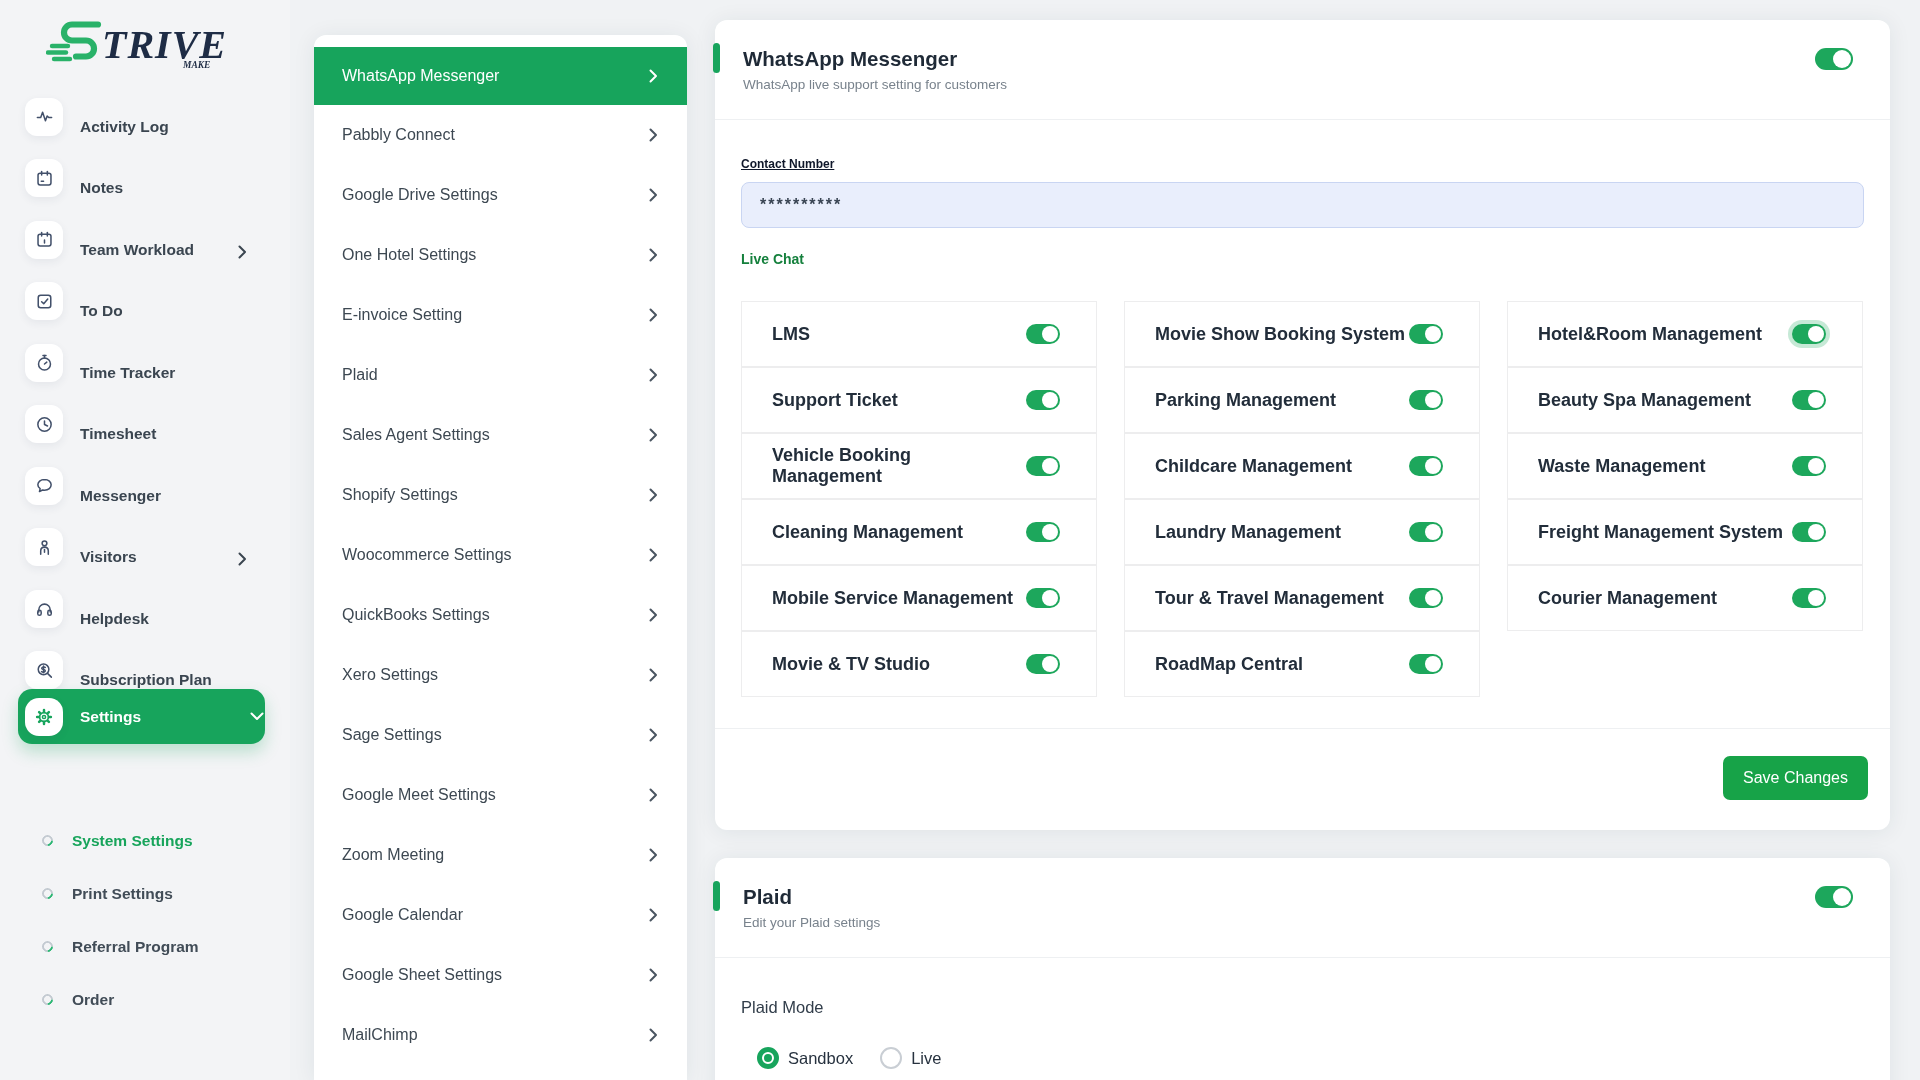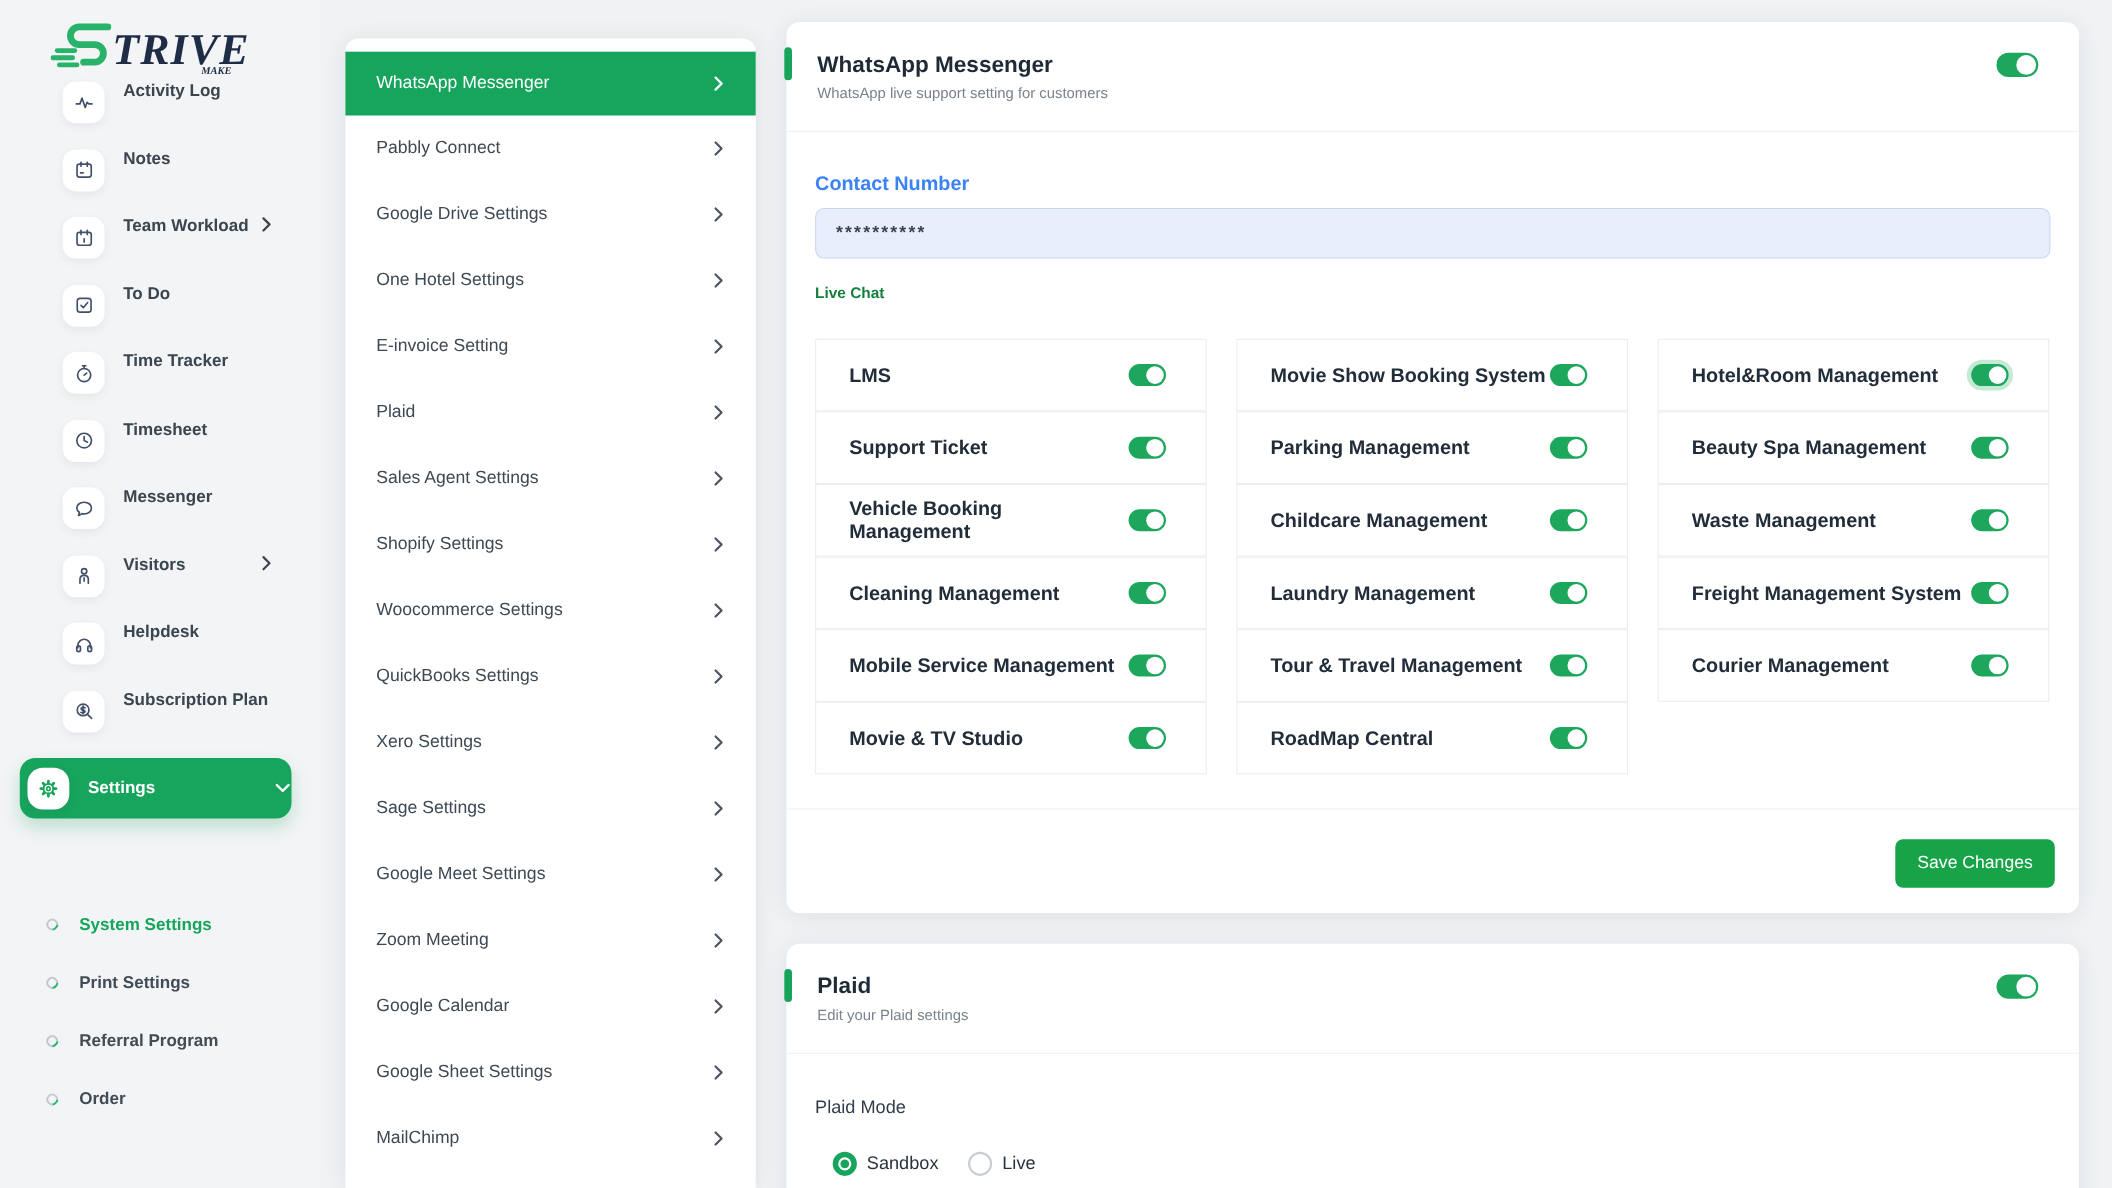--- a/index.html
+++ b/index.html
@@ -4,21 +4,21 @@
 <style>
   * { margin:0; padding:0; box-sizing:border-box; }
   html,body { width:1920px; height:1080px; overflow:hidden; }
   body { background:#f0f2f4; font-family:"Liberation Sans", sans-serif; position:relative; }
   :root { --green:#17a45c; }
 
   
   #sidebar { position:absolute; left:0; top:0; width:290px; height:1080px; background:#f3f4f6; }
   .logo { position:absolute; left:46px; top:14px; }
   .nav { position:absolute; left:0; top:74px; width:100%; }
-  .nav-item { height:61.5px; display:flex; align-items:flex-start; position:relative; cursor:pointer;padding-left:32px; }
+  .nav-item { height:61.5px; display:flex; align-items:flex-end; position:relative; cursor:pointer; }
   .icon-box { width:38px; height:38px; margin-left:25px; background:#ffffff; border-radius:12px;
               box-shadow:0 3px 8px rgba(40,60,90,0.07); display:flex; align-items:center; justify-content:center; flex:0 0 auto; }
   .icon-box svg { stroke:#42506a; }
   .nav-label { margin-left:17px; font-size:15.5px; font-weight:600; color:#3a4550; }
   .nav-chev { position:absolute; left:238px; color:#3a4550; display:flex; }
   .nav-pill { margin:0 0 0 18px; width:247px; height:55px; border-radius:14px; background:var(--green);
               display:flex; align-items:center; position:relative; box-shadow:0 8px 16px rgba(23,164,91,0.25); cursor:pointer; }
   .nav-pill .icon-box { margin-left:7px; border-radius:14px; }
   .nav-pill .icon-box svg { stroke:var(--green); }
   .nav-pill .nav-label { color:#fff; font-weight:700; }
@@ -48,21 +48,21 @@
   .card-title { font-size:20.5px; font-weight:700; color:#1f2a37; }
   .card-sub { font-size:13.5px; color:#78828c; margin-top:6px; }
   .toggle { position:relative; width:38px; height:22px; border-radius:11px; background:#1da75c; cursor:pointer; flex:0 0 auto; }
   .toggle::after { content:""; position:absolute; right:2px; top:2px; width:18px; height:18px; border-radius:50%; background:#fff; }
   .toggle.sm { width:34px; height:20px; border-radius:10px; }
   .toggle.sm::after { width:16px; height:16px; }
   .toggle.focus { box-shadow:0 0 0 4px rgba(29,167,92,0.25); }
   .hdr-toggle { position:absolute; right:37px; top:28px; }
 
   .card-body { padding:0 26px; }
-  .field-label { margin-top:37px; font-size:18px; font-weight:700; color:#3b82f6; }
+  .field-label { margin-top:37px; font-size:12px; font-weight:700; color:#0f172a;text-decoration:underline; }
   .text-input { margin-top:11px; height:46px; width:100%; background:#e9eefc; border:1px solid #c9d5f2; border-radius:8px;
                 display:flex; align-items:center; padding-left:18px; font-size:16px; font-weight:700; letter-spacing:2px; color:#394453; }
   .section-title { margin-top:23px; font-size:14px; font-weight:700; color:#15803d; }
   .grid { margin-top:34px; display:flex; gap:27px; }
   .gcol { width:356px; display:flex; flex-direction:column; }
   .gcell { height:66px; border:1px solid #ededee; background:#fff; display:flex; align-items:center; justify-content:space-between; padding:0 36px 0 30px; }
   .gcell span { font-size:18px; font-weight:700; color:#222d3a; }
   .card-footer { margin-top:31px; border-top:1px solid #eef0f2; height:99px; display:flex; align-items:center; justify-content:flex-end; padding-right:22px; }
   .save-btn { width:145px; height:44px; background:#17a348; color:#fff; border:none; border-radius:7px; font-size:16px; font-family:"Liberation Sans",sans-serif; cursor:pointer; }
 

